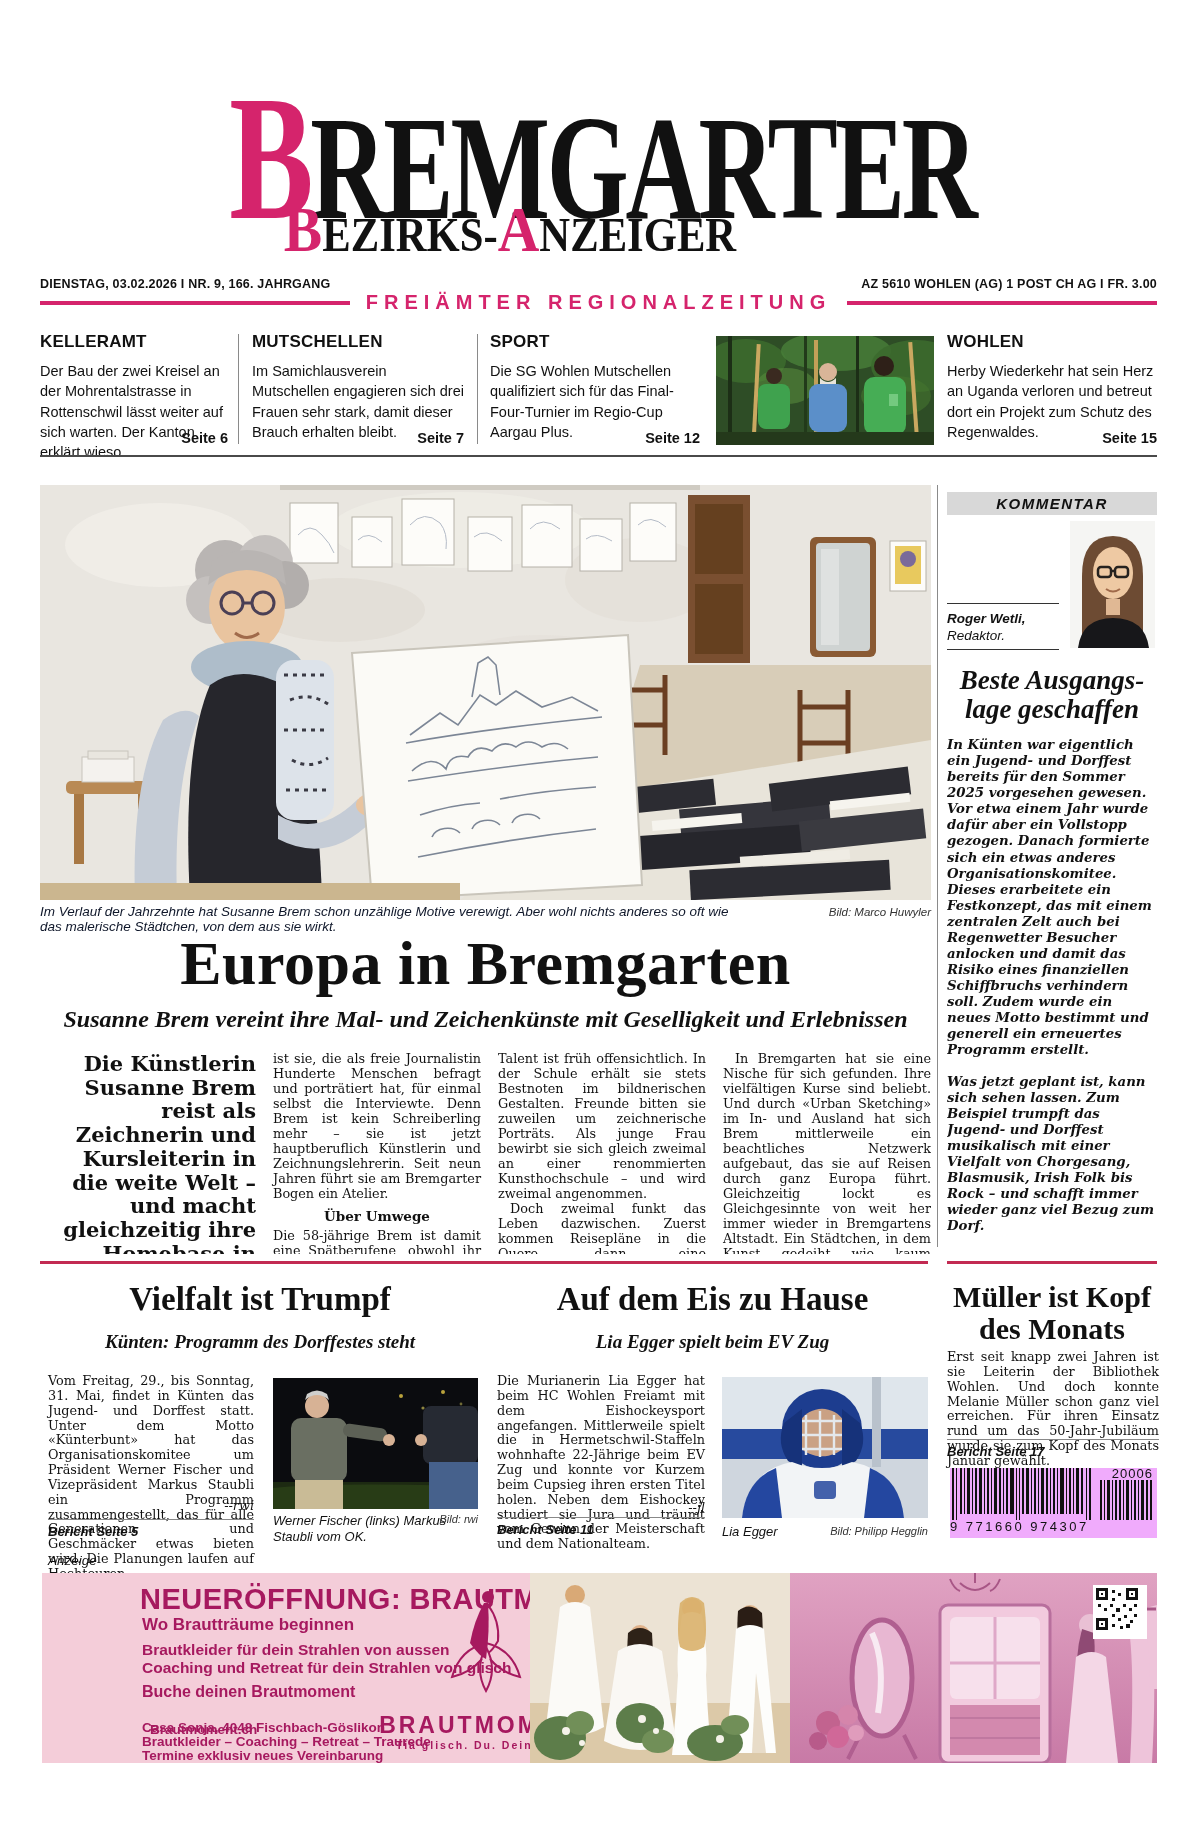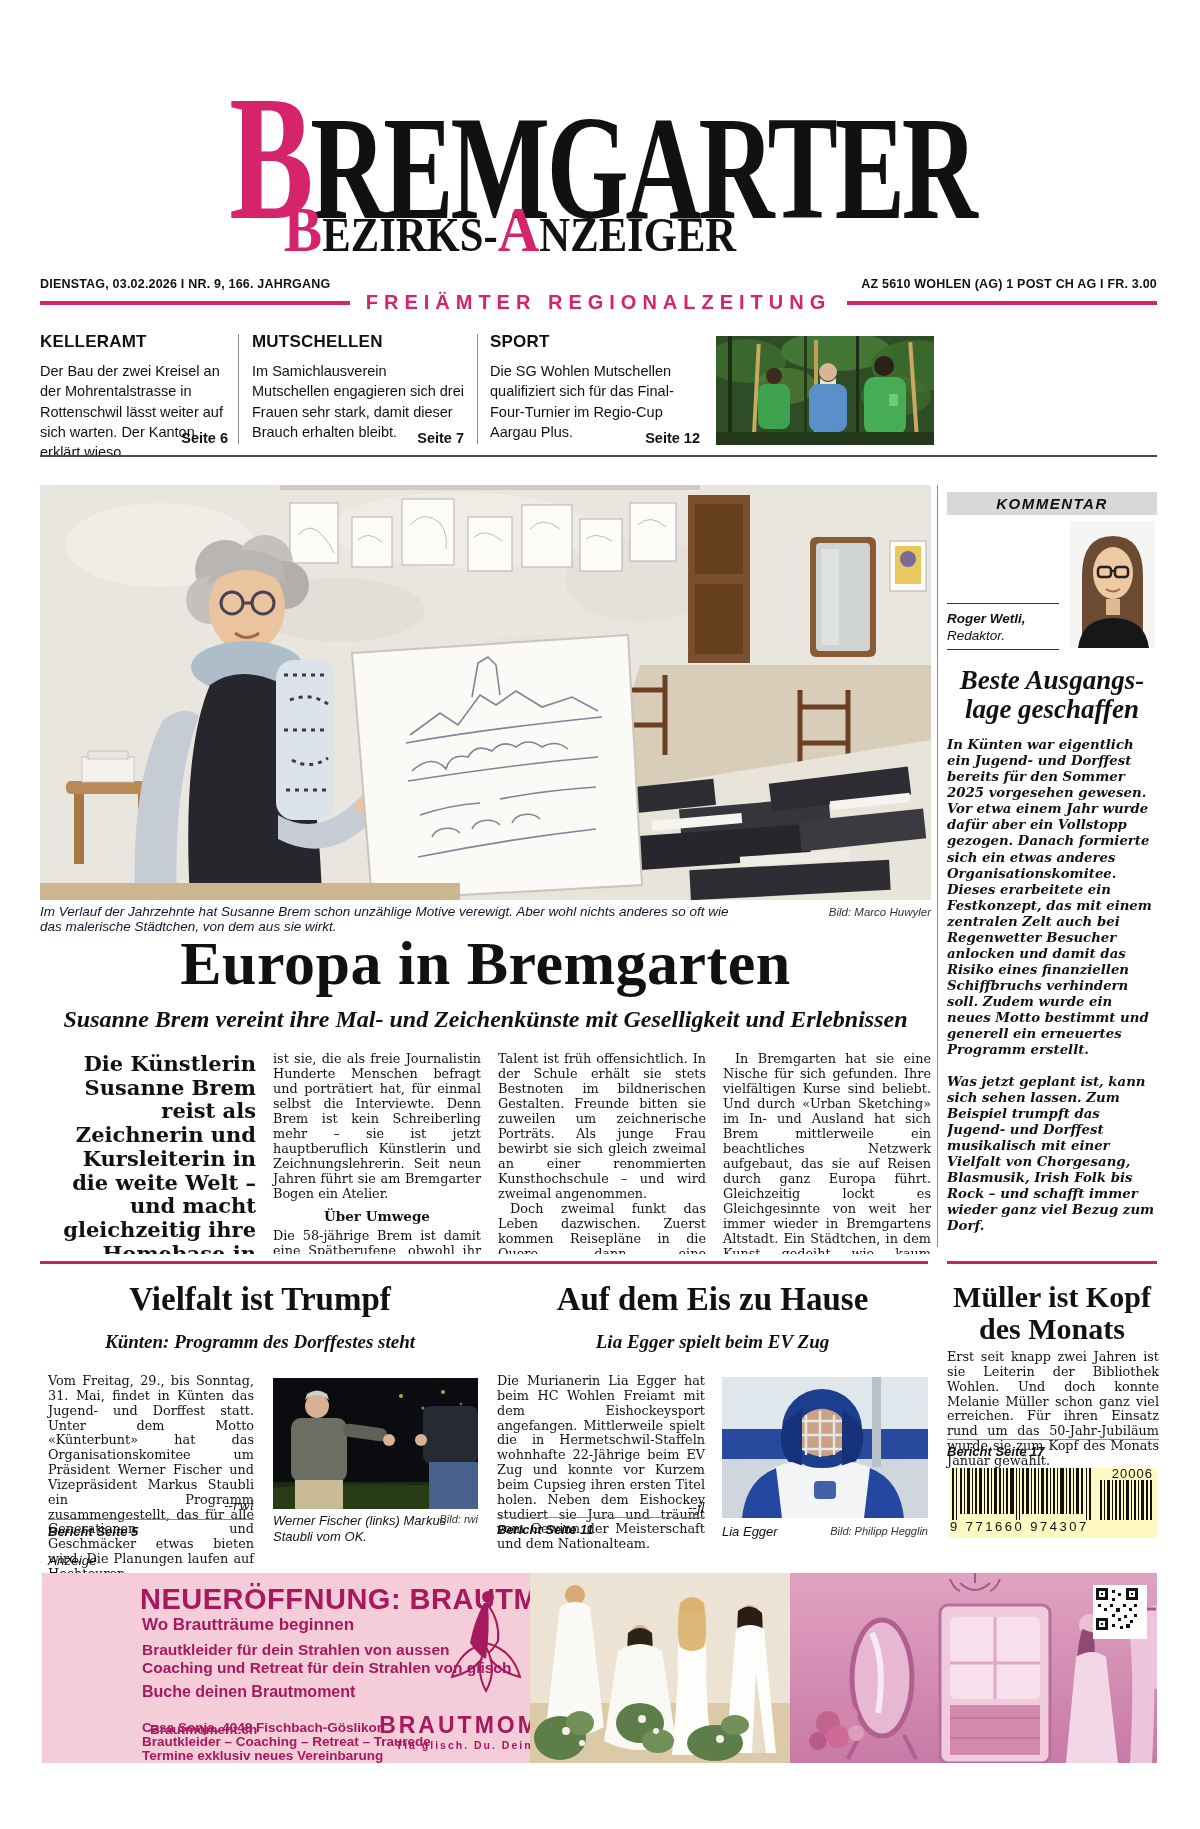--- a/index.html
+++ b/index.html
@@ -92,21 +92,21 @@
   .b2body{left:497px;top:1374px;width:208px;height:142px;}
   .b2rule{left:497px;top:1517px;width:208px;} .b2report{left:497px;top:1522px;}
   .b2photo{left:722px;top:1377px;width:206px;height:141px;overflow:hidden;}
   .b2cap{left:722px;top:1524px;width:120px;} .b2cred{left:788px;top:1525px;width:140px;}
 
   .b3head{left:947px;top:1281px;width:210px;text-align:center;font-family:"Liberation Serif",serif;
           font-weight:bold;font-size:30px;line-height:1.08;}
   .b3body{left:947px;top:1350px;width:212px;}
   .b3rule{left:947px;top:1439px;width:212px;} .b3report{left:947px;top:1444px;}
 
-  .bc{left:950px;top:1468px;width:207px;height:70px;background:#fef9c3;}
+  .bc{left:950px;top:1468px;width:207px;height:70px;background:#f0abfc;}
   .bc-addon{position:absolute;top:-2px;right:4px;font-size:13px;letter-spacing:1px;}
   .bc-digits{position:absolute;top:51px;left:0;width:150px;font-size:13px;letter-spacing:2.5px;}
 
   
   .adlabel{left:48px;top:1553px;font-size:13.5px;font-style:italic;}
   .adbox{left:42px;top:1573px;width:1115px;height:190px;background:#f4cdd9;overflow:hidden;}
   .adbox .inner{position:absolute;color:#a6195f;}
   .ad-head{left:98px;top:10px;font-size:29px;font-weight:bold;letter-spacing:.5px;}
   .ad-sub{left:100px;top:42px;font-size:17px;font-weight:bold;}
   .ad-l1{left:100px;top:68px;font-size:15.5px;font-weight:bold;}
@@ -172,20 +172,25 @@
       <circle cx="58" cy="40" r="8" fill="#3a2a20"></circle>
       <rect x="42" y="48" width="32" height="45" rx="8" fill="#3fa24e"></rect>
       <circle cx="112" cy="36" r="9" fill="#d9b598"></circle>
       <path d="M104,42 q8,8 16,0 v6 h-16 z" fill="#e8e4da"></path>
       <rect x="93" y="48" width="38" height="48" rx="9" fill="#5b8fc9"></rect>
       <circle cx="168" cy="30" r="10" fill="#2e2018"></circle>
       <rect x="148" y="41" width="42" height="58" rx="10" fill="#46ad55"></rect>
       <rect x="173" y="58" width="9" height="12" fill="#7fcf8a" opacity=".8"></rect>
       <rect x="0" y="96" width="218" height="13" fill="#24391b"></rect>
     </svg>
+  </div>
+  <div class="abs teaser t4">
+    <h2>WOHLEN</h2>
+    <p>Herby Wiederkehr hat sein Herz an Uganda verloren und betreut dort ein Projekt zum Schutz des Regenwaldes.</p>
+    <span class="tpage">Seite 15</span>
   </div>
   <div class="abs teaser-rule"></div>
 
   <div class="abs mphoto">
     <svg width="891" height="415" viewBox="0 0 891 415">
       <rect width="891" height="415" fill="#e9e6e0"></rect>
       <ellipse cx="120" cy="60" rx="95" ry="42" fill="#f2f0ea" opacity=".7"></ellipse>
       <ellipse cx="420" cy="45" rx="130" ry="38" fill="#efede6" opacity=".8"></ellipse>
       <ellipse cx="300" cy="125" rx="85" ry="32" fill="#dfdbd2" opacity=".6"></ellipse>
       <ellipse cx="600" cy="95" rx="75" ry="42" fill="#e2ded6" opacity=".6"></ellipse>

